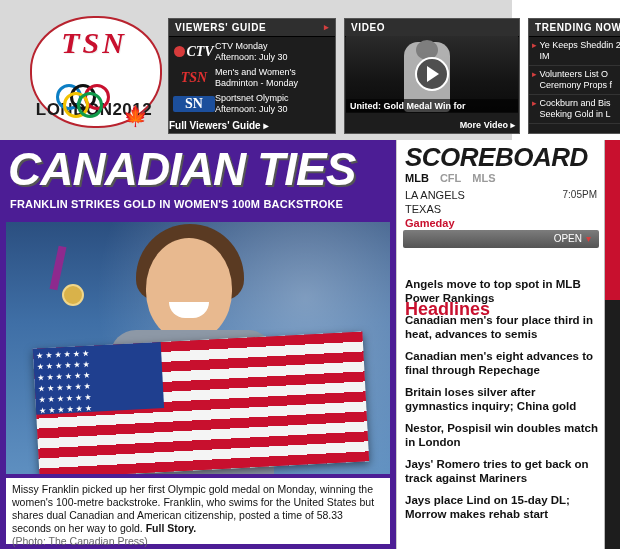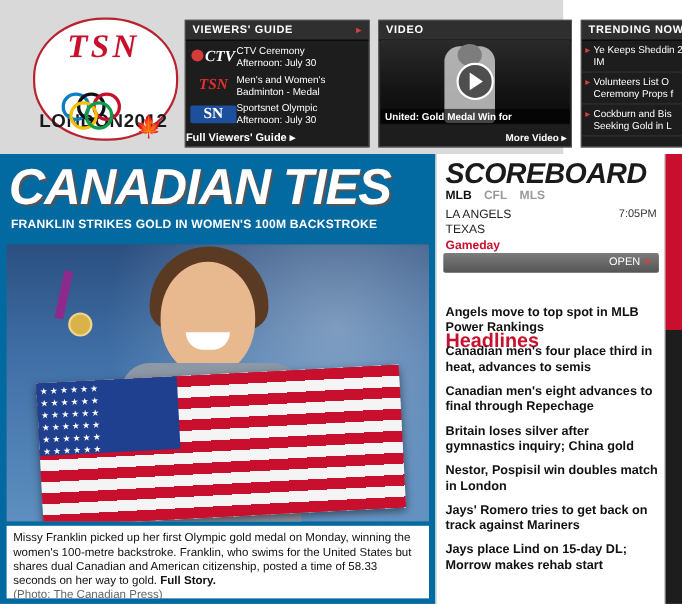--- a/index.html
+++ b/index.html
@@ -180,21 +180,21 @@
     display: flex; color: #ffffff; font-size: 9px; line-height: 11px;
     padding: 3px 4px 3px 3px; border-bottom: 1px solid #333;
   }
   .tr-item .chev { color: #d43f3f; margin-right: 3px; font-size: 9px; }
 
   
   .hero {
     position: absolute;
     left: 0; top: 140px;
     width: 396px; height: 409px;
-    background: #0369a1;
+    background: #4c1d95;
     overflow: hidden;
   }
   .hero-title {
     position: absolute; left: 8px; top: 6px;
     font-family: "Liberation Sans", sans-serif;
     font-weight: bold; font-style: italic;
     font-size: 46px; line-height: 46px;
     color: #ffffff;
     letter-spacing: -1px;
     text-shadow: 2px 2px 0 #555;
@@ -371,29 +371,29 @@
 
     <div class="panel" id="viewers-guide">
       <div class="panel-head">
         <span>VIEWERS' GUIDE</span>
         <span class="chev">▸</span>
       </div>
       <div class="vg-rows">
         <div class="vg-row">
           <div class="vg-logo ctv"><span class="dot"></span><span>CTV</span></div>
           <div class="vg-text">
-            <div>CTV Ceremony</div>
+            <div>CTV Monday</div>
             <div>Afternoon: July 30</div>
           </div>
         </div>
         <div class="vg-row">
           <div class="vg-logo">TSN</div>
           <div class="vg-text">
             <div>Men's and Women's</div>
-            <div>Badminton - Medal</div>
+            <div>Badminton - Monday</div>
           </div>
         </div>
         <div class="vg-row">
           <div class="vg-logo sn">SN</div>
           <div class="vg-text">
             <div>Sportsnet Olympic</div>
             <div>Afternoon: July 30</div>
           </div>
         </div>
       </div>

